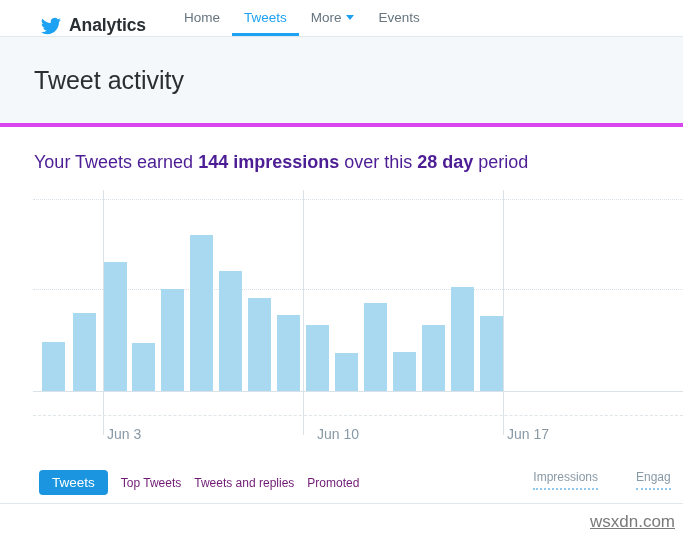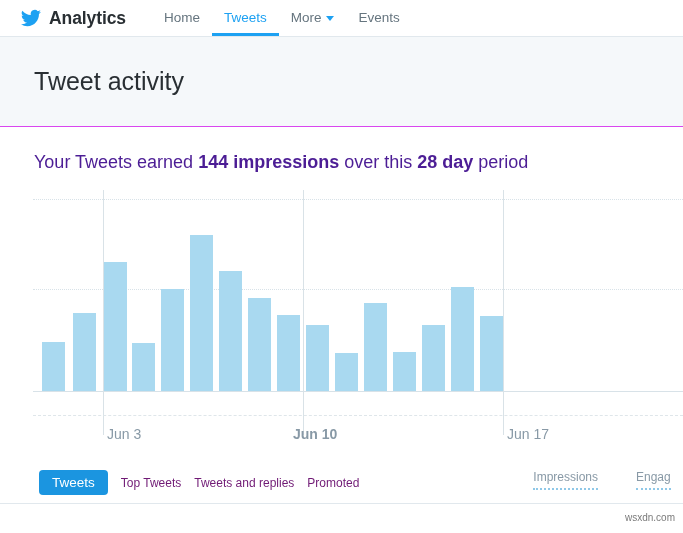--- a/index.html
+++ b/index.html
@@ -14,22 +14,22 @@
     overflow: hidden;
     position: relative;
     color: #333;
   }
 
   
   .topnav {
     height: 37px;
     border-bottom: 1px solid #e1e8ed;
     display: flex;
-    align-items: center;
-    padding: 0 0 0 20px;
+    align-items: flex-end;
+    padding: 0 0 0 40px;
     box-sizing: border-box;
     background: #fff;
     position: relative;
   }
   .brand {
     display: flex;
     align-items: center;
     margin-right: 26px;
   }
   .bird-icon {
@@ -74,21 +74,21 @@
     border-left: 4.5px solid transparent;
     border-right: 4.5px solid transparent;
     border-top: 5.5px solid #1da1f2;
     display: inline-block;
   }
 
   
   .title-band {
     height: 90px;
     background: #f5f8fa;
-    border-bottom: 1px solid #d946ef;
+    border-bottom: 4px solid #d946ef;
     display: flex;
     align-items: center;
     padding-left: 34px;
     box-sizing: border-box;
   }
   .page-title {
     font-size: 25px;
     color: #292f33;
     font-weight: normal;
     margin: 0;
@@ -209,22 +209,23 @@
   }
   .metric.cut {
     overflow: hidden;
     width: 35px;
   }
 
   .watermark {
     position: absolute;
     right: 8px;
     top: 512px;
-    font-size: 10px;
+    font-size: 17px;
     color: #7a7a7a;
+    text-decoration: underline;
   }
 </style>
 </head>
 <body>
 
 <div class="topnav">
   <div class="brand">
     <svg class="bird-icon" viewBox="0 0 24 24">
       <path fill="#1da1f2" d="M23.95 4.57a10 10 0 0 1-2.82.77 4.96 4.96 0 0 0 2.16-2.72c-.95.56-2 .96-3.13 1.19a4.92 4.92 0 0 0-8.39 4.49A13.98 13.98 0 0 1 1.64 3.16a4.92 4.92 0 0 0 1.52 6.57 4.9 4.9 0 0 1-2.23-.62v.06a4.93 4.93 0 0 0 3.95 4.83 4.96 4.96 0 0 1-2.22.08 4.93 4.93 0 0 0 4.6 3.42A9.87 9.87 0 0 1 0 19.54a13.94 13.94 0 0 0 7.55 2.21c9.05 0 14-7.5 14-14 0-.21 0-.42-.02-.63a9.94 9.94 0 0 0 2.42-2.55z"></path>
     </svg>
@@ -269,21 +270,21 @@
       <div class="bar" title="Jun 8: 7.5" style="left: 273px; height: 66px; background: rgb(169, 217, 240);"></div>
       <div class="bar" title="Jun 9: 5.5" style="left: 302px; height: 38px; background: rgb(169, 217, 240);"></div>
       <div class="bar" title="Jun 10: 8.5" style="left: 331px; height: 88px; background: rgb(169, 217, 240);"></div>
       <div class="bar" title="Jun 11: 5.5" style="left: 360px; height: 39px; background: rgb(169, 217, 240);"></div>
       <div class="bar" title="Jun 12: 7.5" style="left: 389px; height: 66px; background: rgb(169, 217, 240);"></div>
       <div class="bar" title="Jun 13: 10.5" style="left: 418px; height: 104px; background: rgb(169, 217, 240);"></div>
       <div class="bar" title="Jun 14: 8.5" style="left: 447px; height: 75px; background: rgb(169, 217, 240);"></div>
     </div>
   <div class="dashrule"></div>
 <div class="xlabel" style="left: 107px;">Jun 3</div>
-    <div class="xlabel" style="left: 293px; font-weight: bold;">Jun 10</div>
+    <div class="xlabel" style="left: 317px;">Jun 10</div>
     <div class="xlabel" style="left: 507px;">Jun 17</div>
   </div>
 
 <div class="tabbar">
   <div class="pill">Tweets</div>
   <div class="tablink">Top Tweets</div>
   <div class="tablink">Tweets and replies</div>
   <div class="tablink">Promoted</div>
 </div>
 

